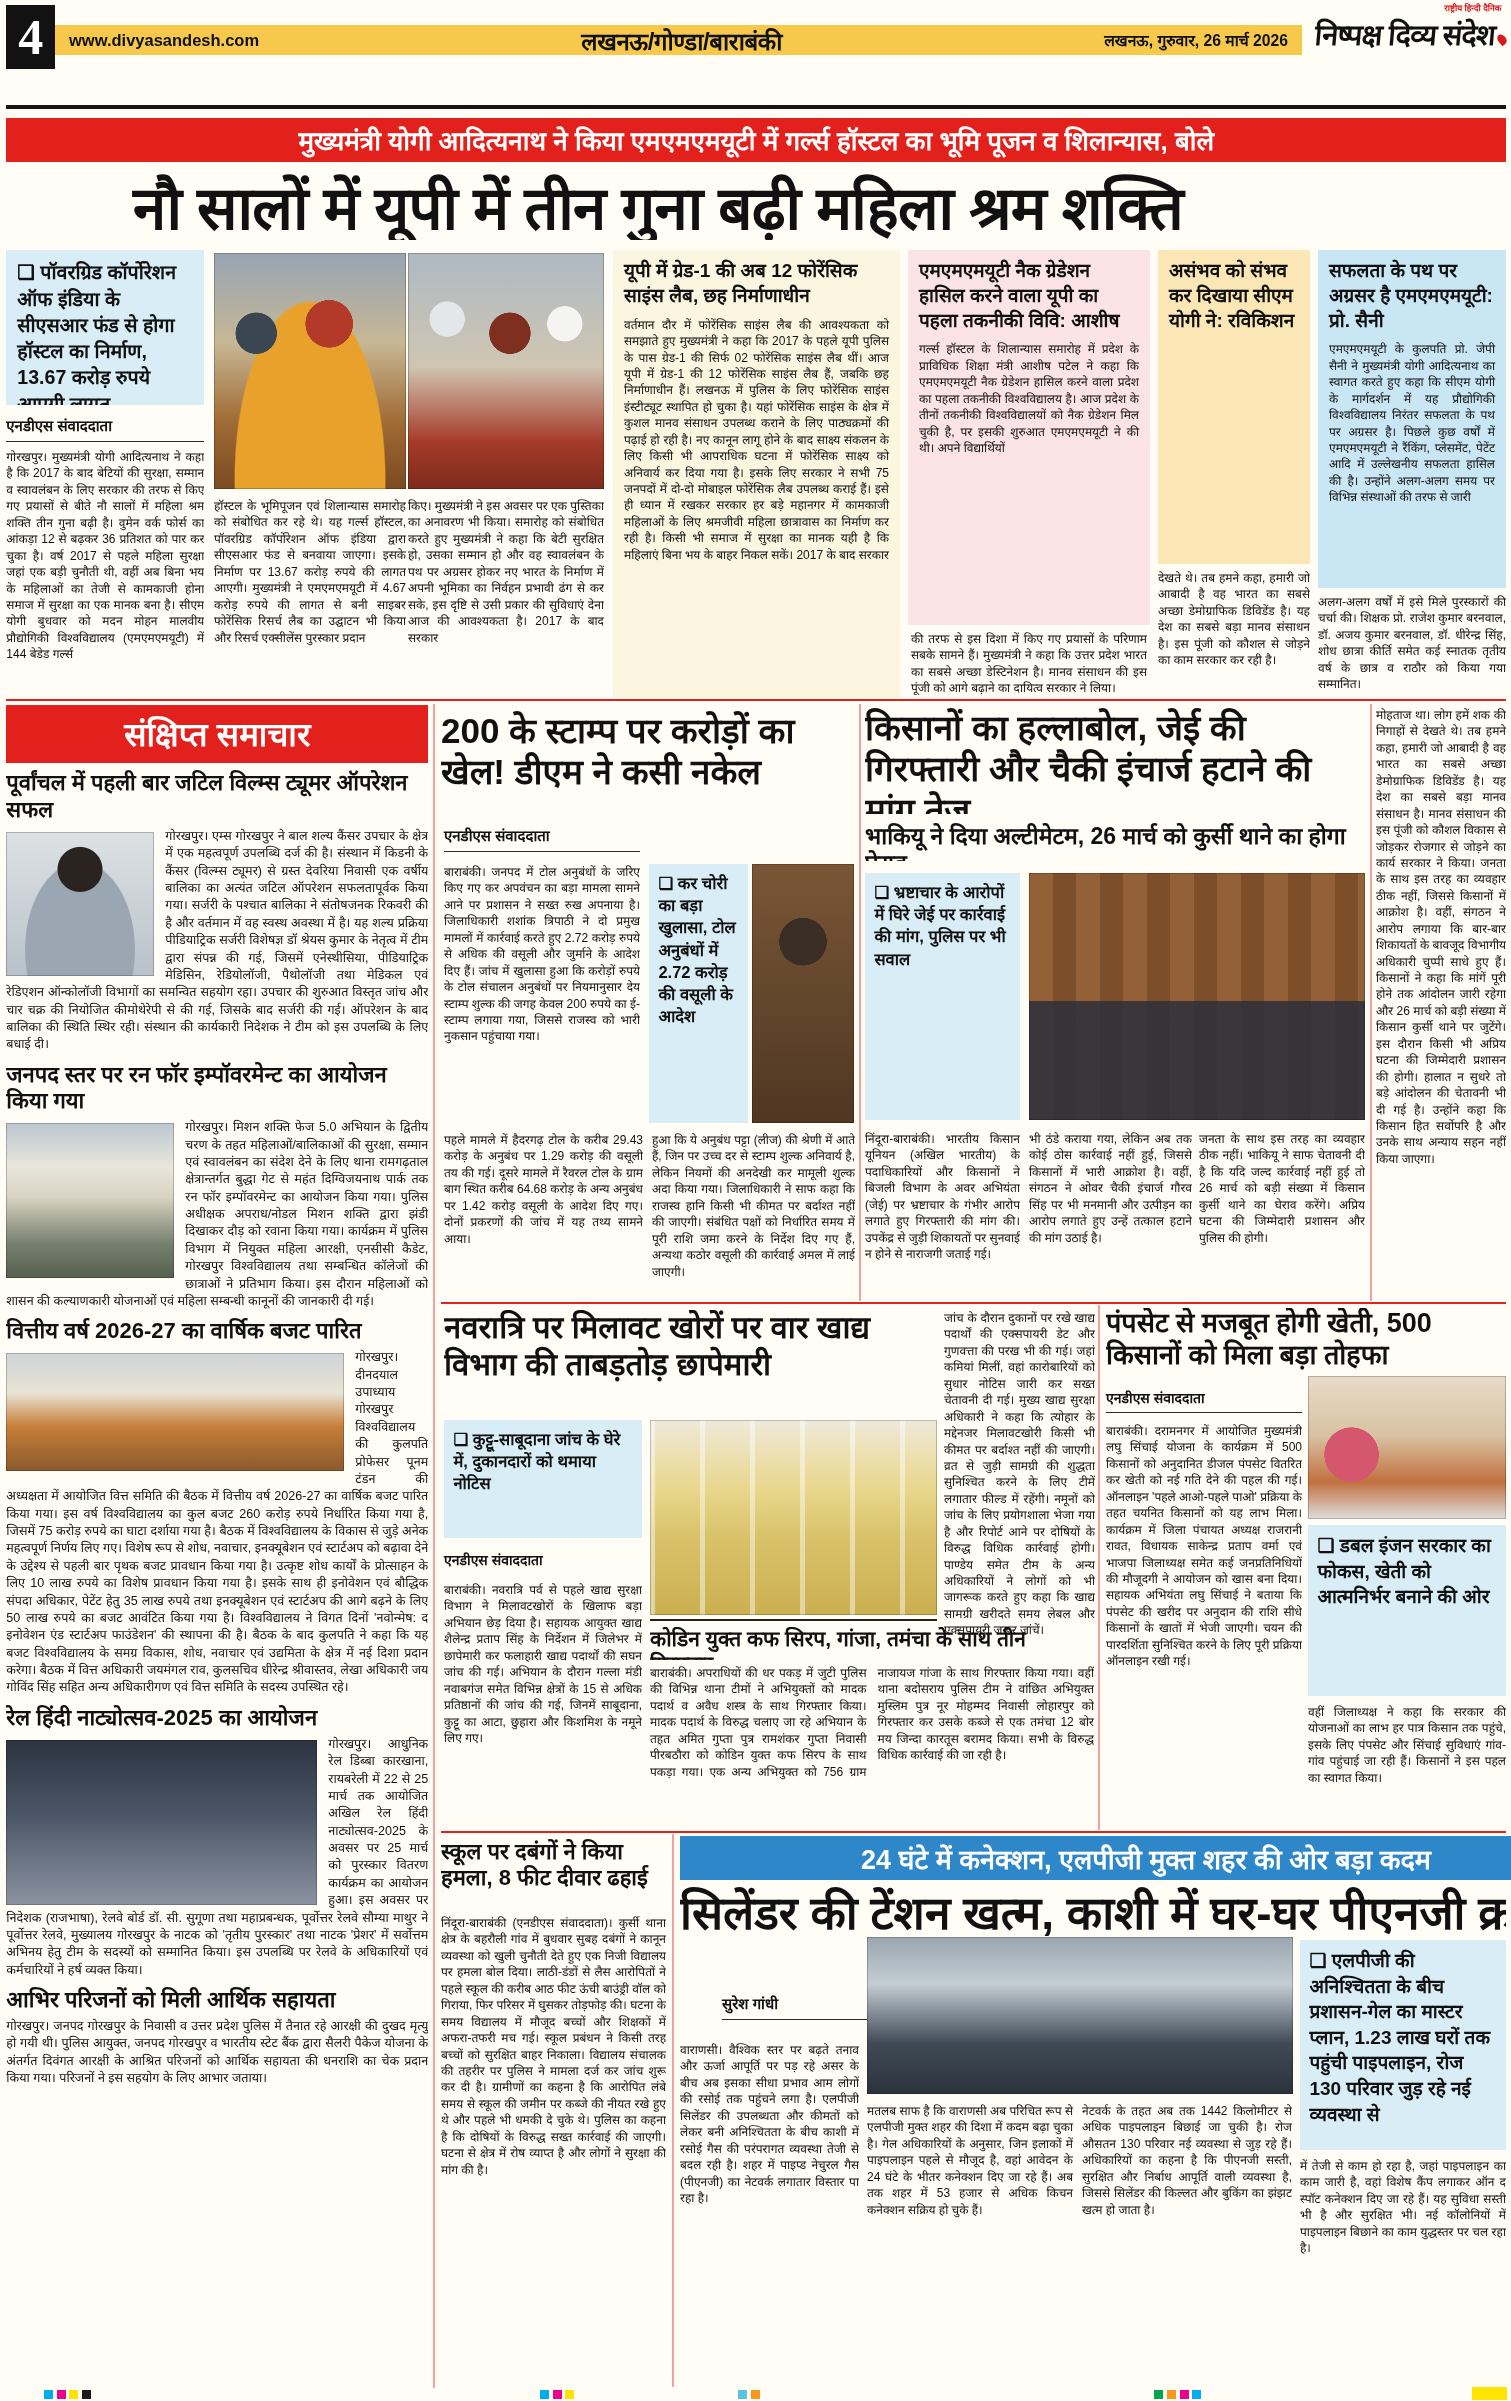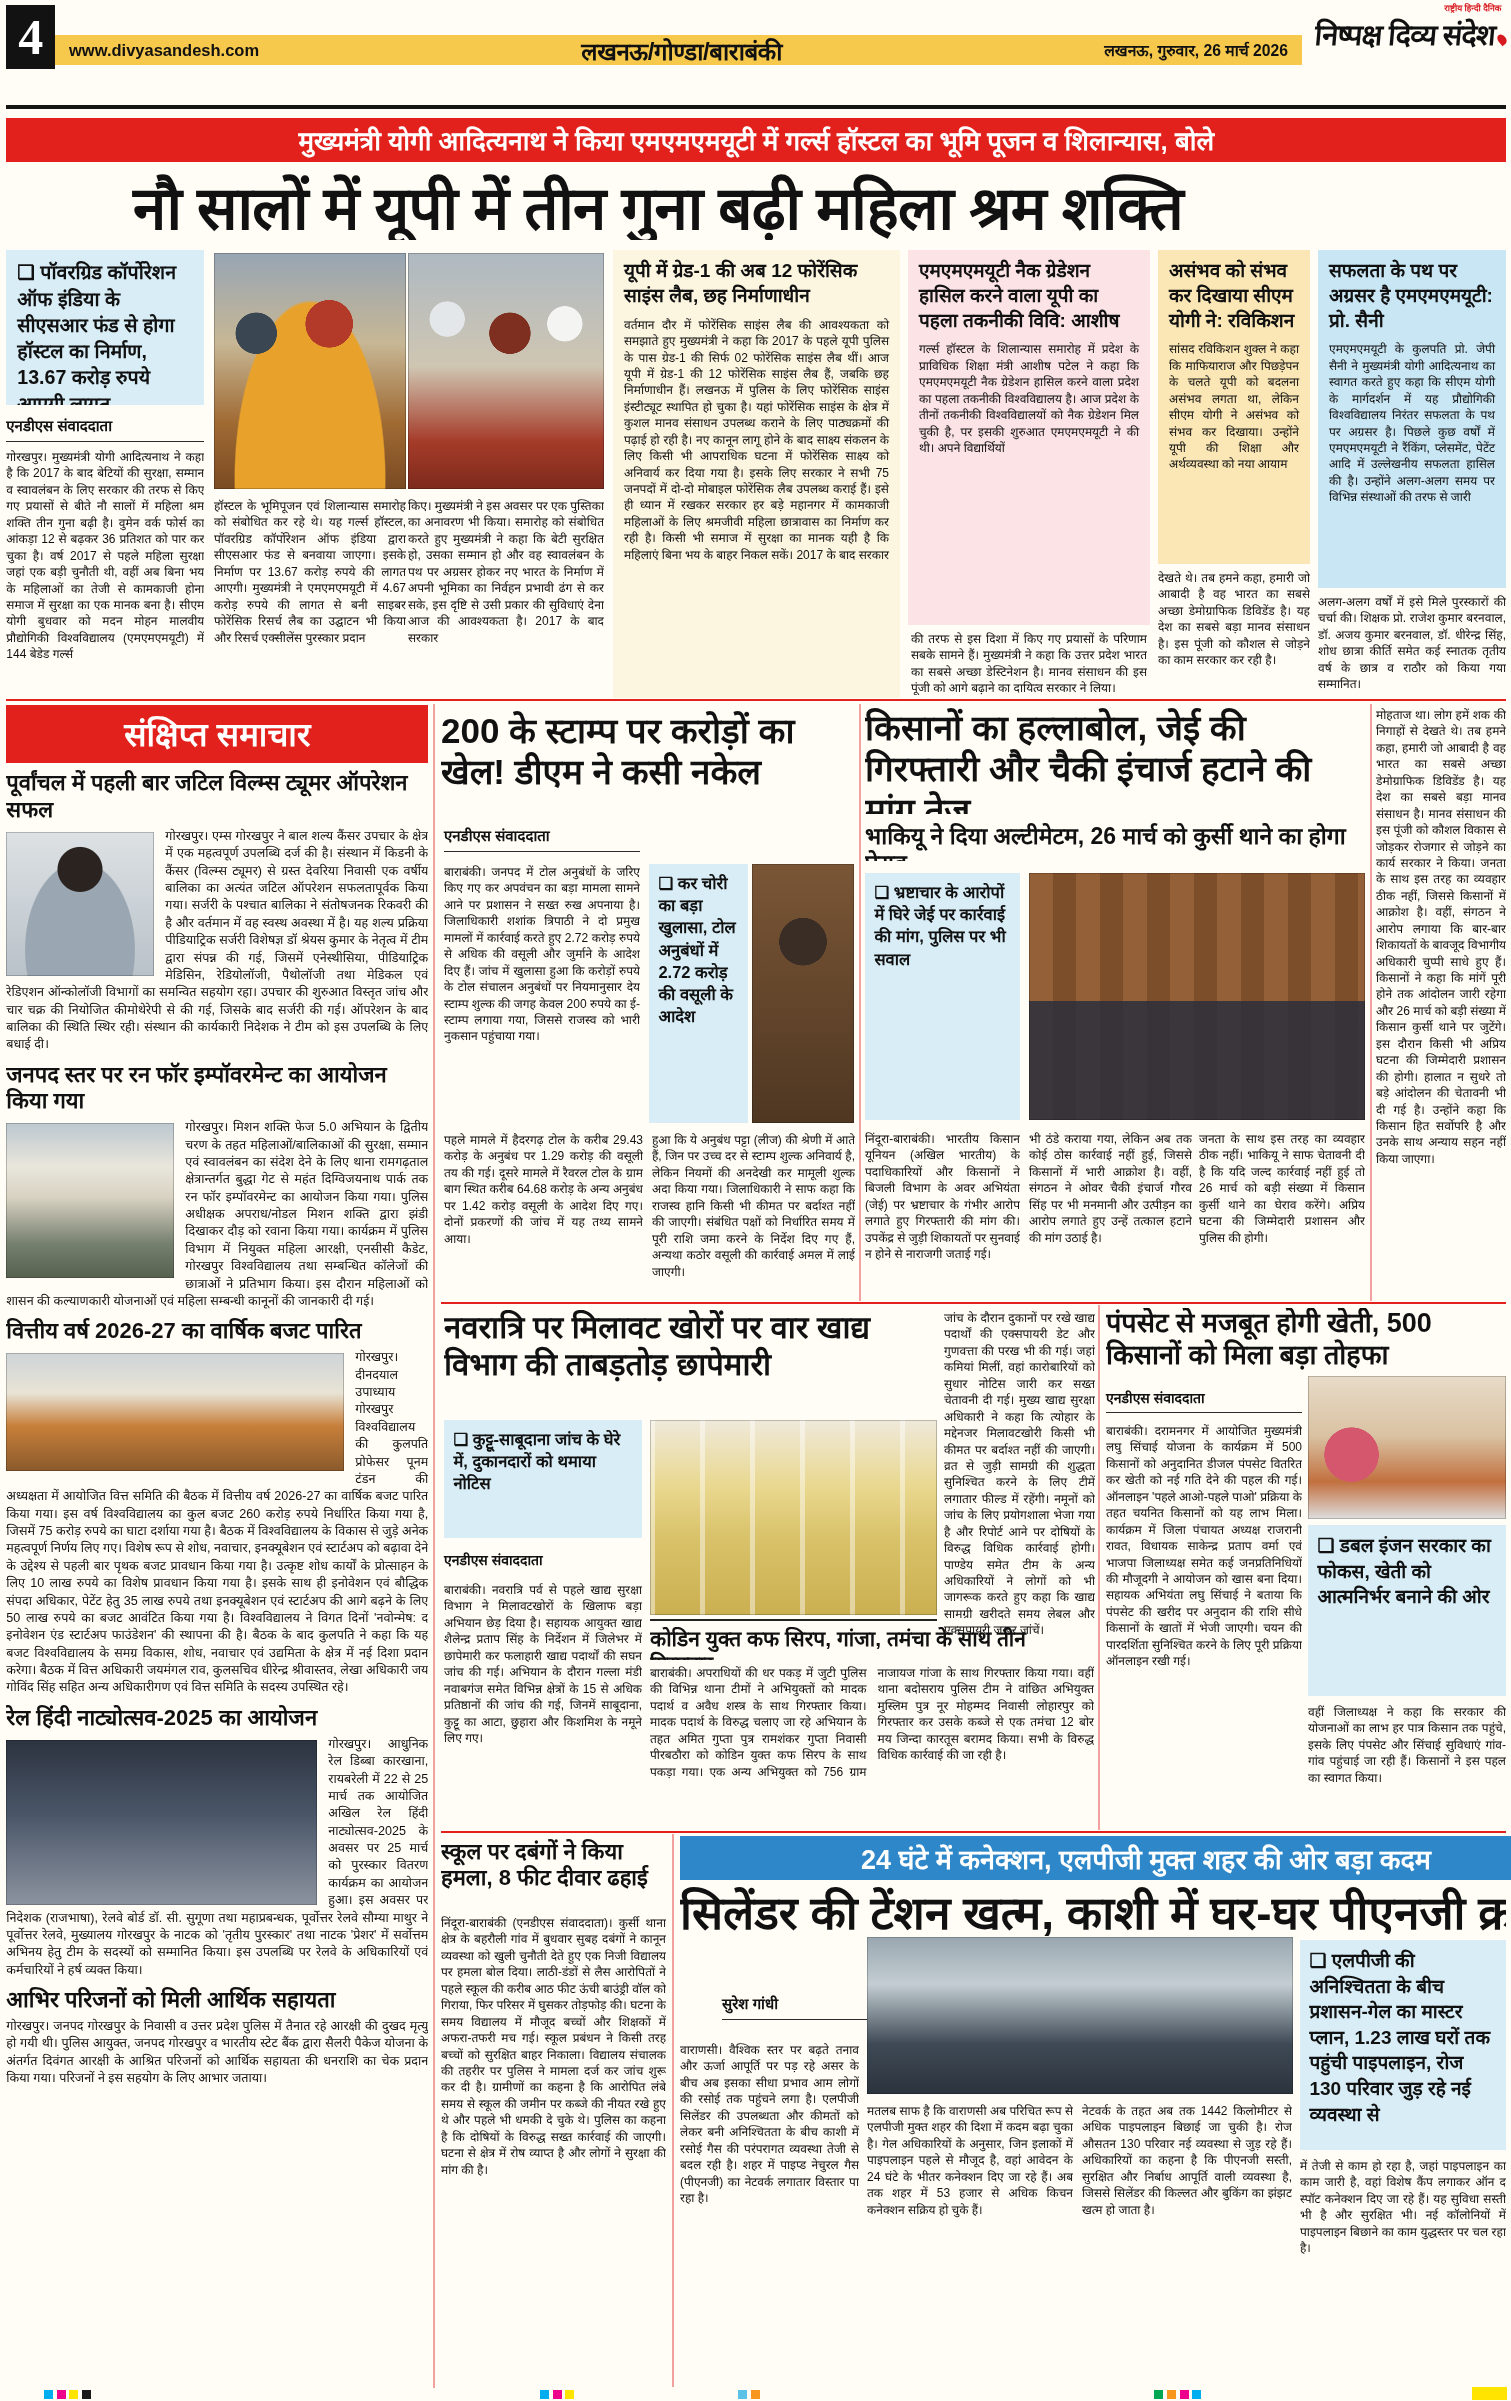--- a/index.html
+++ b/index.html
@@ -72,21 +72,21 @@
   .mark { position:absolute; height:9.4px; }
 </style>
 </head>
 <body>
 
 <div>
 
   <div class="pgnum abs" style="left:6.3px;top:4.7px;width:49px;height:64px">
     <span>4</span>
   </div>
-  <div class="ystrip abs" style="left:55px;top:35px;width:1247px;height:30px">
+  <div class="ystrip abs" style="left:55px;top:25px;width:1247px;height:30px">
     <span class="site">www.divyasandesh.com</span>
     <span class="region">लखनऊ/गोण्डा/बाराबंकी</span>
     <span class="date">लखनऊ, गुरुवार, 26 मार्च 2026</span>
   </div>
   <div class="masthead abs" style="left:1305px;top:1.6px;width:201px;height:69px">
     <span class="tag">राष्ट्रीय हिन्दी दैनिक</span>
     <span class="ttl">निष्पक्ष दिव्य संदेश</span><span class="flame"></span>
   </div>
   <div class="abs" style="left:6.3px;top:105px;width:1500px;height:3.9px;background:#151515"></div>
 
@@ -112,21 +112,20 @@
     <h4>यूपी में ग्रेड-1 की अब 12 फोरेंसिक साइंस लैब, छह निर्माणाधीन</h4>
     <p>वर्तमान दौर में फोरेंसिक साइंस लैब की आवश्यकता को समझाते हुए मुख्यमंत्री ने कहा कि 2017 के पहले यूपी पुलिस के पास ग्रेड-1 की सिर्फ 02 फोरेंसिक साइंस लैब थीं। आज यूपी में ग्रेड-1 की 12 फोरेंसिक साइंस लैब हैं, जबकि छह निर्माणाधीन हैं। लखनऊ में पुलिस के लिए फोरेंसिक साइंस इंस्टीट्यूट स्थापित हो चुका है। यहां फोरेंसिक साइंस के क्षेत्र में कुशल मानव संसाधन उपलब्ध कराने के लिए पाठ्यक्रमों की पढ़ाई हो रही है। नए कानून लागू होने के बाद साक्ष्य संकलन के लिए किसी भी आपराधिक घटना में फोरेंसिक साक्ष्य को अनिवार्य कर दिया गया है। इसके लिए सरकार ने सभी 75 जनपदों में दो-दो मोबाइल फोरेंसिक लैब उपलब्ध कराई हैं। इसे ही ध्यान में रखकर सरकार हर बड़े महानगर में कामकाजी महिलाओं के लिए श्रमजीवी महिला छात्रावास का निर्माण कर रही है। किसी भी समाज में सुरक्षा का मानक यही है कि महिलाएं बिना भय के बाहर निकल सकें। 2017 के बाद सरकार</p>
   </div>
   <div class="tint c-pink abs" style="left:908px;top:250px;width:242px;height:375px">
     <h4>एमएमएमयूटी नैक ग्रेडेशन हासिल करने वाला यूपी का पहला तकनीकी विवि: आशीष</h4>
     <p>गर्ल्स हॉस्टल के शिलान्यास समारोह में प्रदेश के प्राविधिक शिक्षा मंत्री आशीष पटेल ने कहा कि एमएमएमयूटी नैक ग्रेडेशन हासिल करने वाला प्रदेश का पहला तकनीकी विश्वविद्यालय है। आज प्रदेश के तीनों तकनीकी विश्वविद्यालयों को नैक ग्रेडेशन मिल चुकी है, पर इसकी शुरुआत एमएमएमयूटी ने की थी। अपने विद्यार्थियों</p>
   </div>
   <div class="bt abs" style="left:911px;top:631px;width:236px;height:64px">की तरफ से इस दिशा में किए गए प्रयासों के परिणाम सबके सामने हैं। मुख्यमंत्री ने कहा कि उत्तर प्रदेश भारत का सबसे अच्छा डेस्टिनेशन है। मानव संसाधन की इस पूंजी को आगे बढ़ाने का दायित्व सरकार ने लिया।</div>
   <div class="tint c-amber abs" style="left:1158px;top:250px;width:152px;height:314px">
     <h4>असंभव को संभव कर दिखाया सीएम योगी ने: रविकिशन</h4>
-    <p>सांसद रविकिशन शुक्ल ने कहा कि माफियाराज और पिछड़ेपन के चलते यूपी को बदलना असंभव लगता था, लेकिन सीएम योगी ने असंभव को संभव कर दिखाया। उन्होंने यूपी की शिक्षा और अर्थव्यवस्था को नया आयाम</p>
   </div>
   <div class="bt abs" style="left:1158px;top:570px;width:152px;height:126px">देखते थे। तब हमने कहा, हमारी जो आबादी है वह भारत का सबसे अच्छा डेमोग्राफिक डिविडेंड है। यह देश का सबसे बड़ा मानव संसाधन है। इस पूंजी को कौशल से जोड़ने का काम सरकार कर रही है।</div>
   <div class="tint c-sky abs" style="left:1318px;top:250px;width:188px;height:338px">
     <h4>सफलता के पथ पर अग्रसर है एमएमएमयूटी: प्रो. सैनी</h4>
     <p>एमएमएमयूटी के कुलपति प्रो. जेपी सैनी ने मुख्यमंत्री योगी आदित्यनाथ का स्वागत करते हुए कहा कि सीएम योगी के मार्गदर्शन में यह प्रौद्योगिकी विश्वविद्यालय निरंतर सफलता के पथ पर अग्रसर है। पिछले कुछ वर्षों में एमएमएमयूटी ने रैंकिंग, प्लेसमेंट, पेटेंट आदि में उल्लेखनीय सफलता हासिल की है। उन्होंने अलग-अलग समय पर विभिन्न संस्थाओं की तरफ से जारी</p>
   </div>
   <div class="bt abs" style="left:1318px;top:594px;width:188px;height:102px">अलग-अलग वर्षों में इसे मिले पुरस्कारों की चर्चा की। शिक्षक प्रो. राजेश कुमार बरनवाल, डॉ. अजय कुमार बरनवाल, डॉ. धीरेन्द्र सिंह, शोध छात्रा कीर्ति समेत कई स्नातक तृतीय वर्ष के छात्र व राठौर को किया गया सम्मानित।</div>
 
   <div class="hrule abs" style="left:6.3px;top:699px;width:1500px"></div>
 

